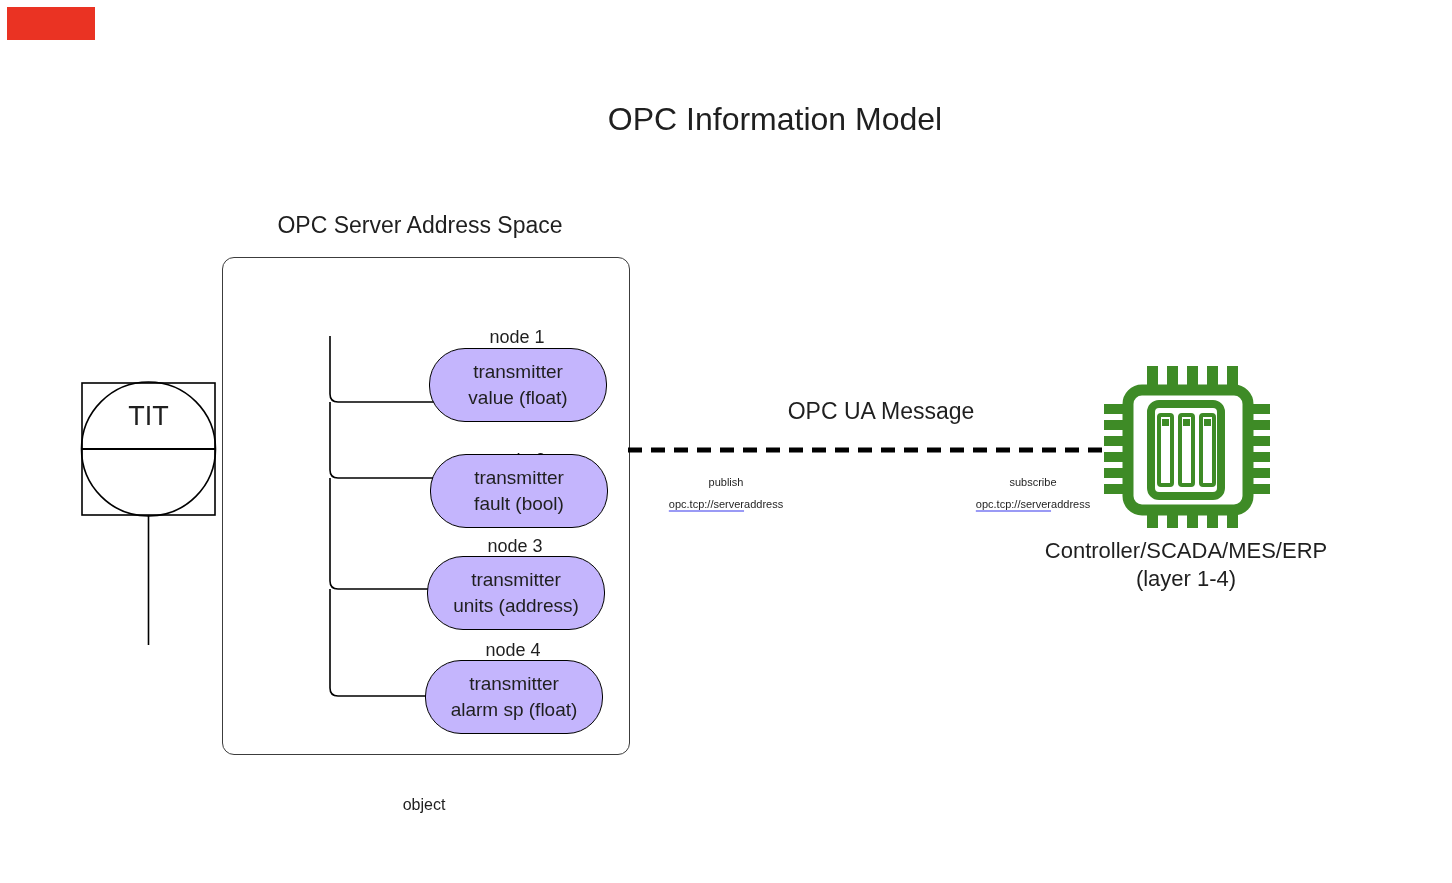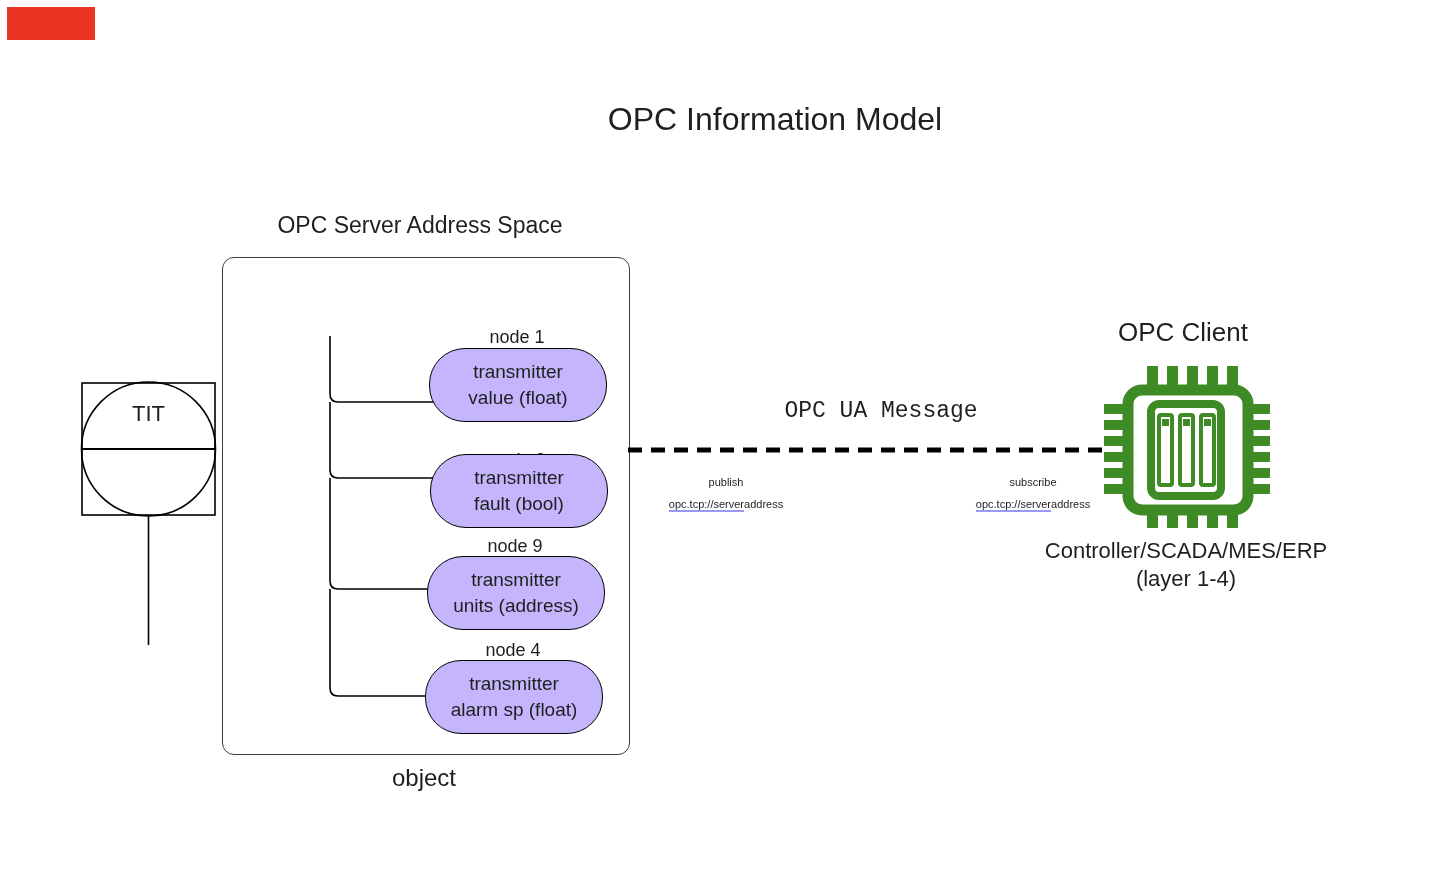--- a/index.html
+++ b/index.html
@@ -9,22 +9,22 @@
   }
   .abs{position:absolute;}
   .ctr{text-align:center;}
 
   
   #red-indicator{left:7px;top:7px;width:88px;height:33px;background:var(--red,#ea3323);}
 
   
   #page-title{left:574px;top:101px;width:402px;font-size:32px;}
   #server-label{left:220px;top:212px;width:400px;font-size:23px;}
-  #object-label{left:324px;top:764px;width:200px;font-size:24px;}
-  #message-label{left:756px;top:398px;width:250px;font-size:23px;font-family:Liberation Mono, monospace;}
+  #object-label{left:324px;top:796px;width:200px;font-size:16px;}
+  #message-label{left:756px;top:398px;width:250px;font-size:23px;}
   #client-label{left:1058px;top:317px;width:250px;font-size:26px;}
   #client-caption1{left:1036px;top:538px;width:300px;font-size:22px;}
   #client-caption2{left:1036px;top:566px;width:300px;font-size:22px;}
 
   
   #space-box{left:222px;top:257px;width:406px;height:496px;border:1.5px solid #3c3c3c;border-radius:12px;background:#fff;}
 
   
   #tank-node{left:243px;top:265px;width:175px;height:71px;border:1.6px solid #000;border-radius:32px;
     background:#fff;display:flex;flex-direction:column;justify-content:center;font-size:22px;line-height:26px;}
@@ -39,21 +39,21 @@
   #node4{left:425px;top:660px;} #node4-cap{left:425px;top:640px;}
 
   
   .pubsub{width:200px;font-size:11px;line-height:22px;}
   #publish-block{left:626px;top:471px;}
   #subscribe-block{left:933px;top:471px;}
   .addr-link{text-decoration:underline;text-decoration-color:var(--link,#9a9af5);text-decoration-thickness:2px;text-underline-offset:2px;}
 
   
   #tit-svg{left:75px;top:376px;}
-  #tit-tag{left:98px;top:401px;width:101px;font-size:22px;}
+  #tit-tag{left:98px;top:401px;width:101px;font-size:27px;}
 
   
   #lines-svg{left:0;top:0;pointer-events:none;}
 
   
   #chip-svg{left:1096px;top:358px;color:var(--green,#3e8b26);}
 </style>
 </head>
 <body>
 
@@ -83,21 +83,21 @@
     <div>transmitter</div>
     <div>value (float)</div>
   </div>
 
   <div id="node2-cap" class="abs ctr node-caption">node 2</div>
   <div id="node2" class="abs ctr stadium">
     <div>transmitter</div>
     <div>fault (bool)</div>
   </div>
 
-  <div id="node3-cap" class="abs ctr node-caption">node 9</div>
+  <div id="node3-cap" class="abs ctr node-caption">node 3</div>
   <div id="node3" class="abs ctr stadium">
     <div>transmitter</div>
     <div>units (address)</div>
   </div>
 
   <div id="node4-cap" class="abs ctr node-caption">node 4</div>
   <div id="node4" class="abs ctr stadium">
     <div>transmitter</div>
     <div>alarm sp (float)</div>
   </div>
@@ -117,21 +117,20 @@
   <div id="publish-block" class="abs ctr pubsub">
     <div>publish</div>
     <div><span class="addr-link">opc.tcp://server</span><span>address</span></div>
   </div>
 
   <div id="subscribe-block" class="abs ctr pubsub">
     <div>subscribe</div>
     <div><span class="addr-link">opc.tcp://server</span><span>address</span></div>
   </div>
 
-  <div id="client-label" class="abs ctr">OPC Client</div>
 
   <svg id="chip-svg" class="abs" width="180" height="176" viewBox="0 0 180 176">
     <g fill="currentColor">
 
       <rect x="51" y="8" width="11" height="26"></rect>
         <rect x="71" y="8" width="11" height="26"></rect>
       <rect x="91" y="8" width="11" height="26"></rect>
         <rect x="111" y="8" width="11" height="26"></rect>
       <rect x="131" y="8" width="11" height="26"></rect>
 

